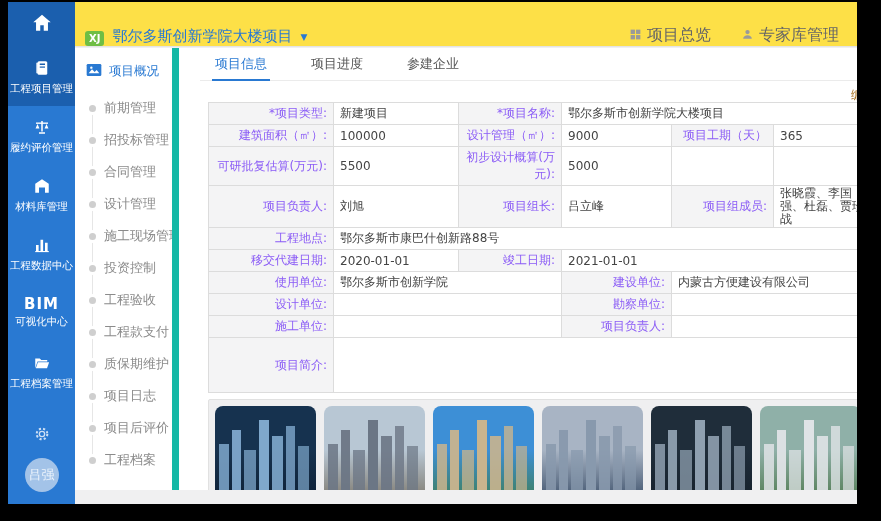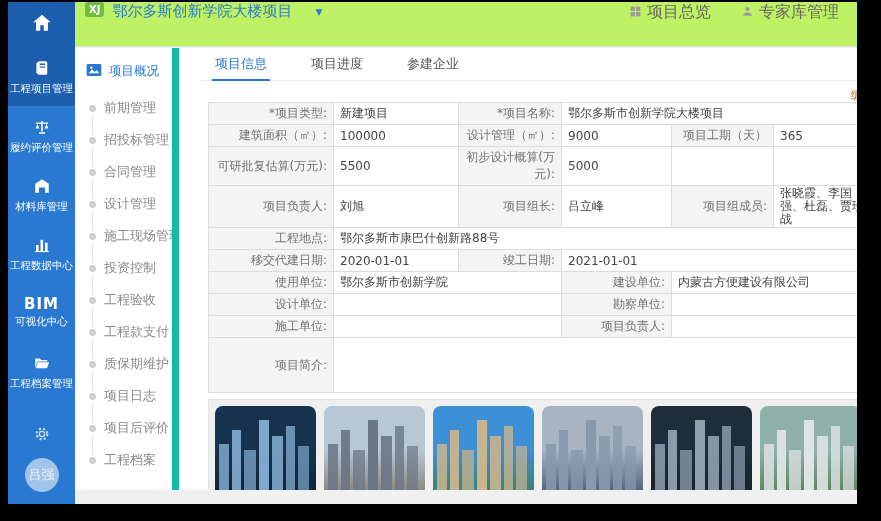--- a/index.html
+++ b/index.html
@@ -15,24 +15,24 @@
              gap:5px;color:#fff;font-size:10.5px;cursor:pointer;text-align:center;line-height:12px;}
   .side-item.active{background:#1b5fae;}
   .side-item svg{display:block;}
   .bim-big{font-size:15px;font-weight:bold;letter-spacing:1px;}
   .side-spacer{flex:1;}
   .gear-wrap{display:flex;justify-content:center;margin-bottom:12px;cursor:pointer;}
   .avatar{width:34px;height:34px;border-radius:50%;background:#a3c3e8;color:#edf4fc;font-size:13px;
           display:flex;align-items:center;justify-content:center;margin:0 auto 12px;cursor:pointer;}
 
   
-  .app-header{position:absolute;left:67px;top:0;right:0;height:45px;background:#bef264;
-              border-bottom:1px solid #e4e4e4;display:flex;align-items:flex-start;padding:0 18px 0 10px;box-sizing:border-box;z-index:2;}
+  .app-header{position:absolute;left:67px;top:0;right:0;height:45px;background:#fde047;
+              border-bottom:1px solid #e4e4e4;display:flex;align-items:flex-end;padding:0 18px 0 10px;box-sizing:border-box;z-index:2;}
   .badge{background:#6fbe44;color:#fff;font-size:10px;font-weight:bold;padding:2px 4px;border-radius:3px;margin-right:8px;}
-  .proj-title{color:#2979d2;font-size:15px;cursor:pointer;display:flex;align-items:center;gap:23px;}
+  .proj-title{color:#2979d2;font-size:15px;cursor:pointer;display:flex;align-items:center;gap:8px;}
   .caret{font-size:9px;}
   .hspacer{flex:1;}
   .hlink{display:flex;align-items:center;gap:5px;color:#666;font-size:16px;margin-left:30px;cursor:pointer;}
 
   
   .nav-sidebar{position:absolute;left:67px;top:46px;width:97px;bottom:14px;background:#fff;
                border-right:7px solid #14b8a6;overflow:hidden;z-index:1;}
   .section-head{display:flex;align-items:center;gap:7px;padding:15px 0 8px 11px;color:#2979d2;font-size:12.5px;cursor:pointer;}
   .nav-list{list-style:none;margin:4px 0 0;padding:0;position:relative;}
   .nav-list::before{content:"";position:absolute;left:17px;top:14px;bottom:13px;width:1px;background:#e6e6e6;}
@@ -43,21 +43,21 @@
   
   .content{position:absolute;left:164px;top:46px;right:0;bottom:14px;background:#fff;overflow:hidden;padding-left:28px;}
   .tabs{display:flex;height:33px;border-bottom:1px solid #ebebeb;padding-left:12px;gap:38px;box-sizing:border-box;}
   .tab{font-size:13px;color:#555;display:flex;align-items:center;padding:0 3px;cursor:pointer;}
   .tab.active{color:#2979d2;border-bottom:2px solid #2979d2;margin-bottom:-1px;}
   .edit-row{width:667px;margin:3px 0 2px 8px;text-align:right;height:16px;}
   .edit-link{color:#a16207;font-size:12px;cursor:pointer;}
 
   table.form{border-collapse:collapse;table-layout:fixed;width:667px;margin-left:8px;font-size:12px;}
   table.form td{border:1px solid #dcdcdc;padding:2px 6px;height:22px;box-sizing:border-box;overflow:hidden;}
-  td.lbl{background:#f4f4f5;text-align:right;color:#737373;}
+  td.lbl{background:#f4f4f5;text-align:right;color:#8b5cf6;}
   td.val{background:#fff;color:#444;}
   tr.row-tall td{height:28px;line-height:13px;padding:1px 6px;}
   tr.row-summary td{height:55px;}
 
   .gallery{width:667px;margin:6px 0 0 8px;box-sizing:border-box;background:#efeff0;border:1px solid #e1e1e1;
            border-radius:2px;padding:6px;display:flex;gap:8px;}
   .thumb{width:101px;height:110px;border-radius:8px;overflow:hidden;flex:0 0 101px;cursor:pointer;}
   .thumb svg{display:block;width:100%;height:100%;}
 </style>
 </head>

